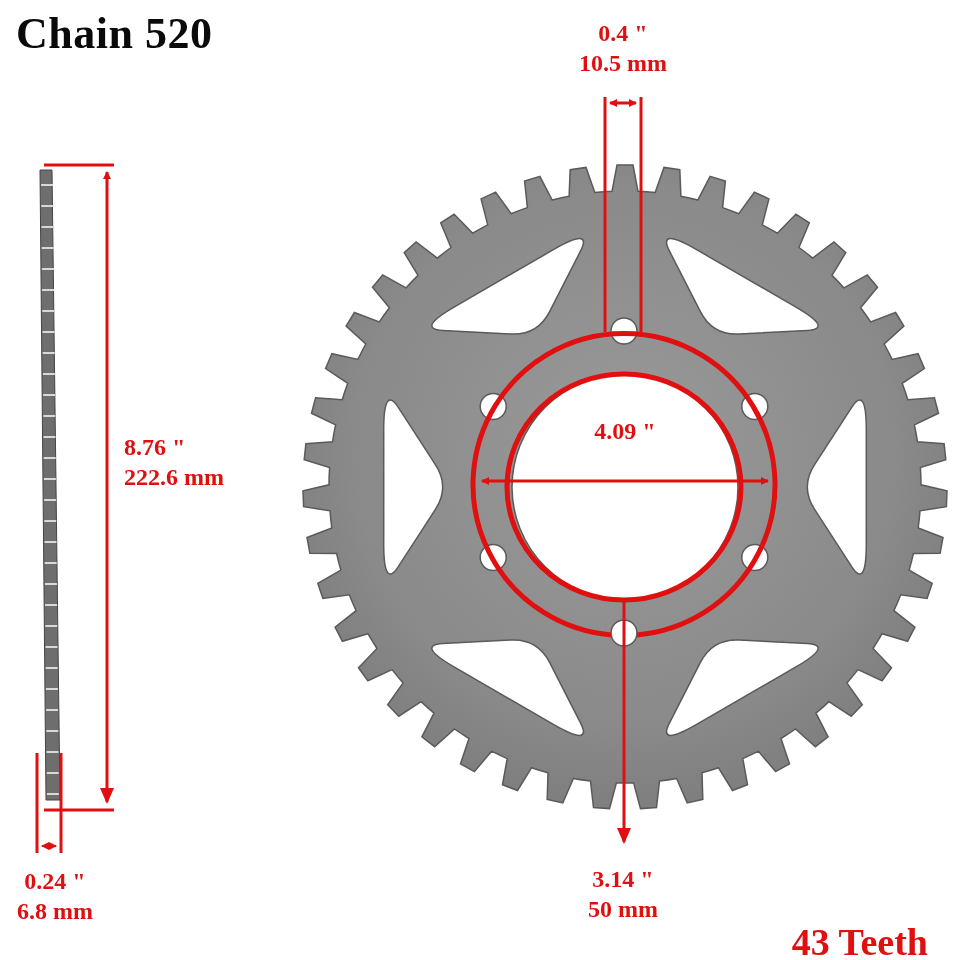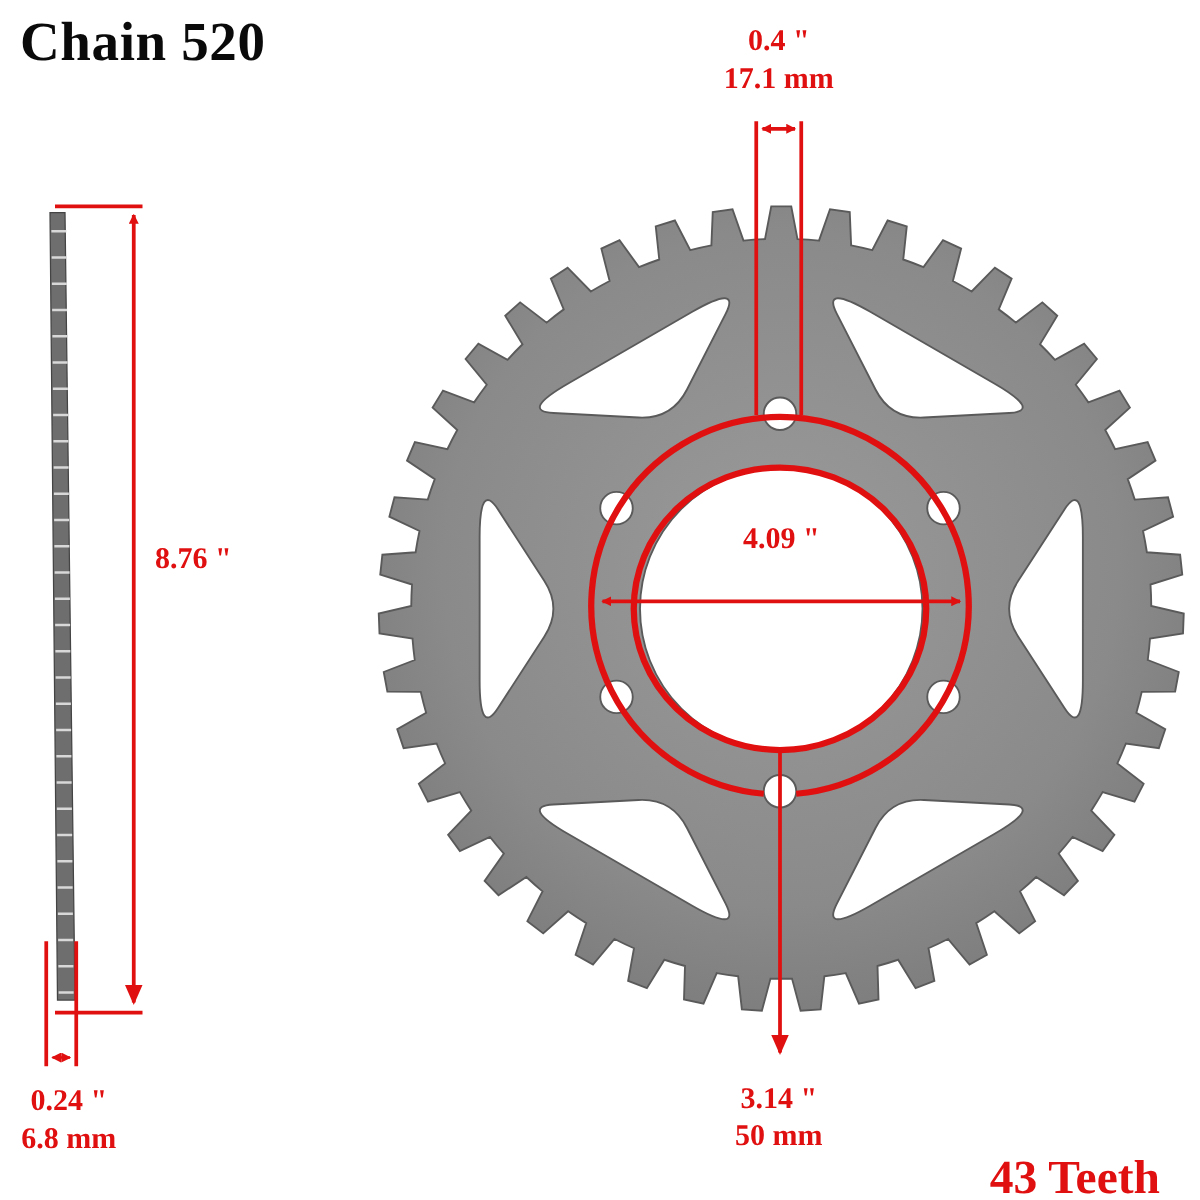--- a/index.html
+++ b/index.html
@@ -97,25 +97,26 @@
   </g>
 
   <g stroke="#e01010" fill="none">
     <ellipse cx="624" cy="487" rx="117" ry="113" stroke-width="5"></ellipse>
     <line x1="624" y1="600" x2="624" y2="842" stroke-width="3" marker-end="url(#arrowBig)"></line>
   </g>
 </svg>
 
 <div class="abs red-label" style="left:548px; top:18px; width:150px;">
   <div>0.4 "</div>
-  <div>17.1 mm</div>
+  <div>10.5 mm</div>
 </div>
 
 <div class="abs red-label" style="left:112px; top:432px; width:150px;">
   <div style="text-align:left; padding-left:12px;">8.76 "</div>
+  <div style="text-align:left; padding-left:12px;">222.6 mm</div>
 </div>
 
 <div class="abs red-label" style="left:0px; top:866px; width:110px;">
   <div>0.24 "</div>
   <div>6.8 mm</div>
 </div>
 
 <div class="abs red-label" style="left:550px; top:416px; width:150px;">
   <div>4.09 "</div>
 </div>

